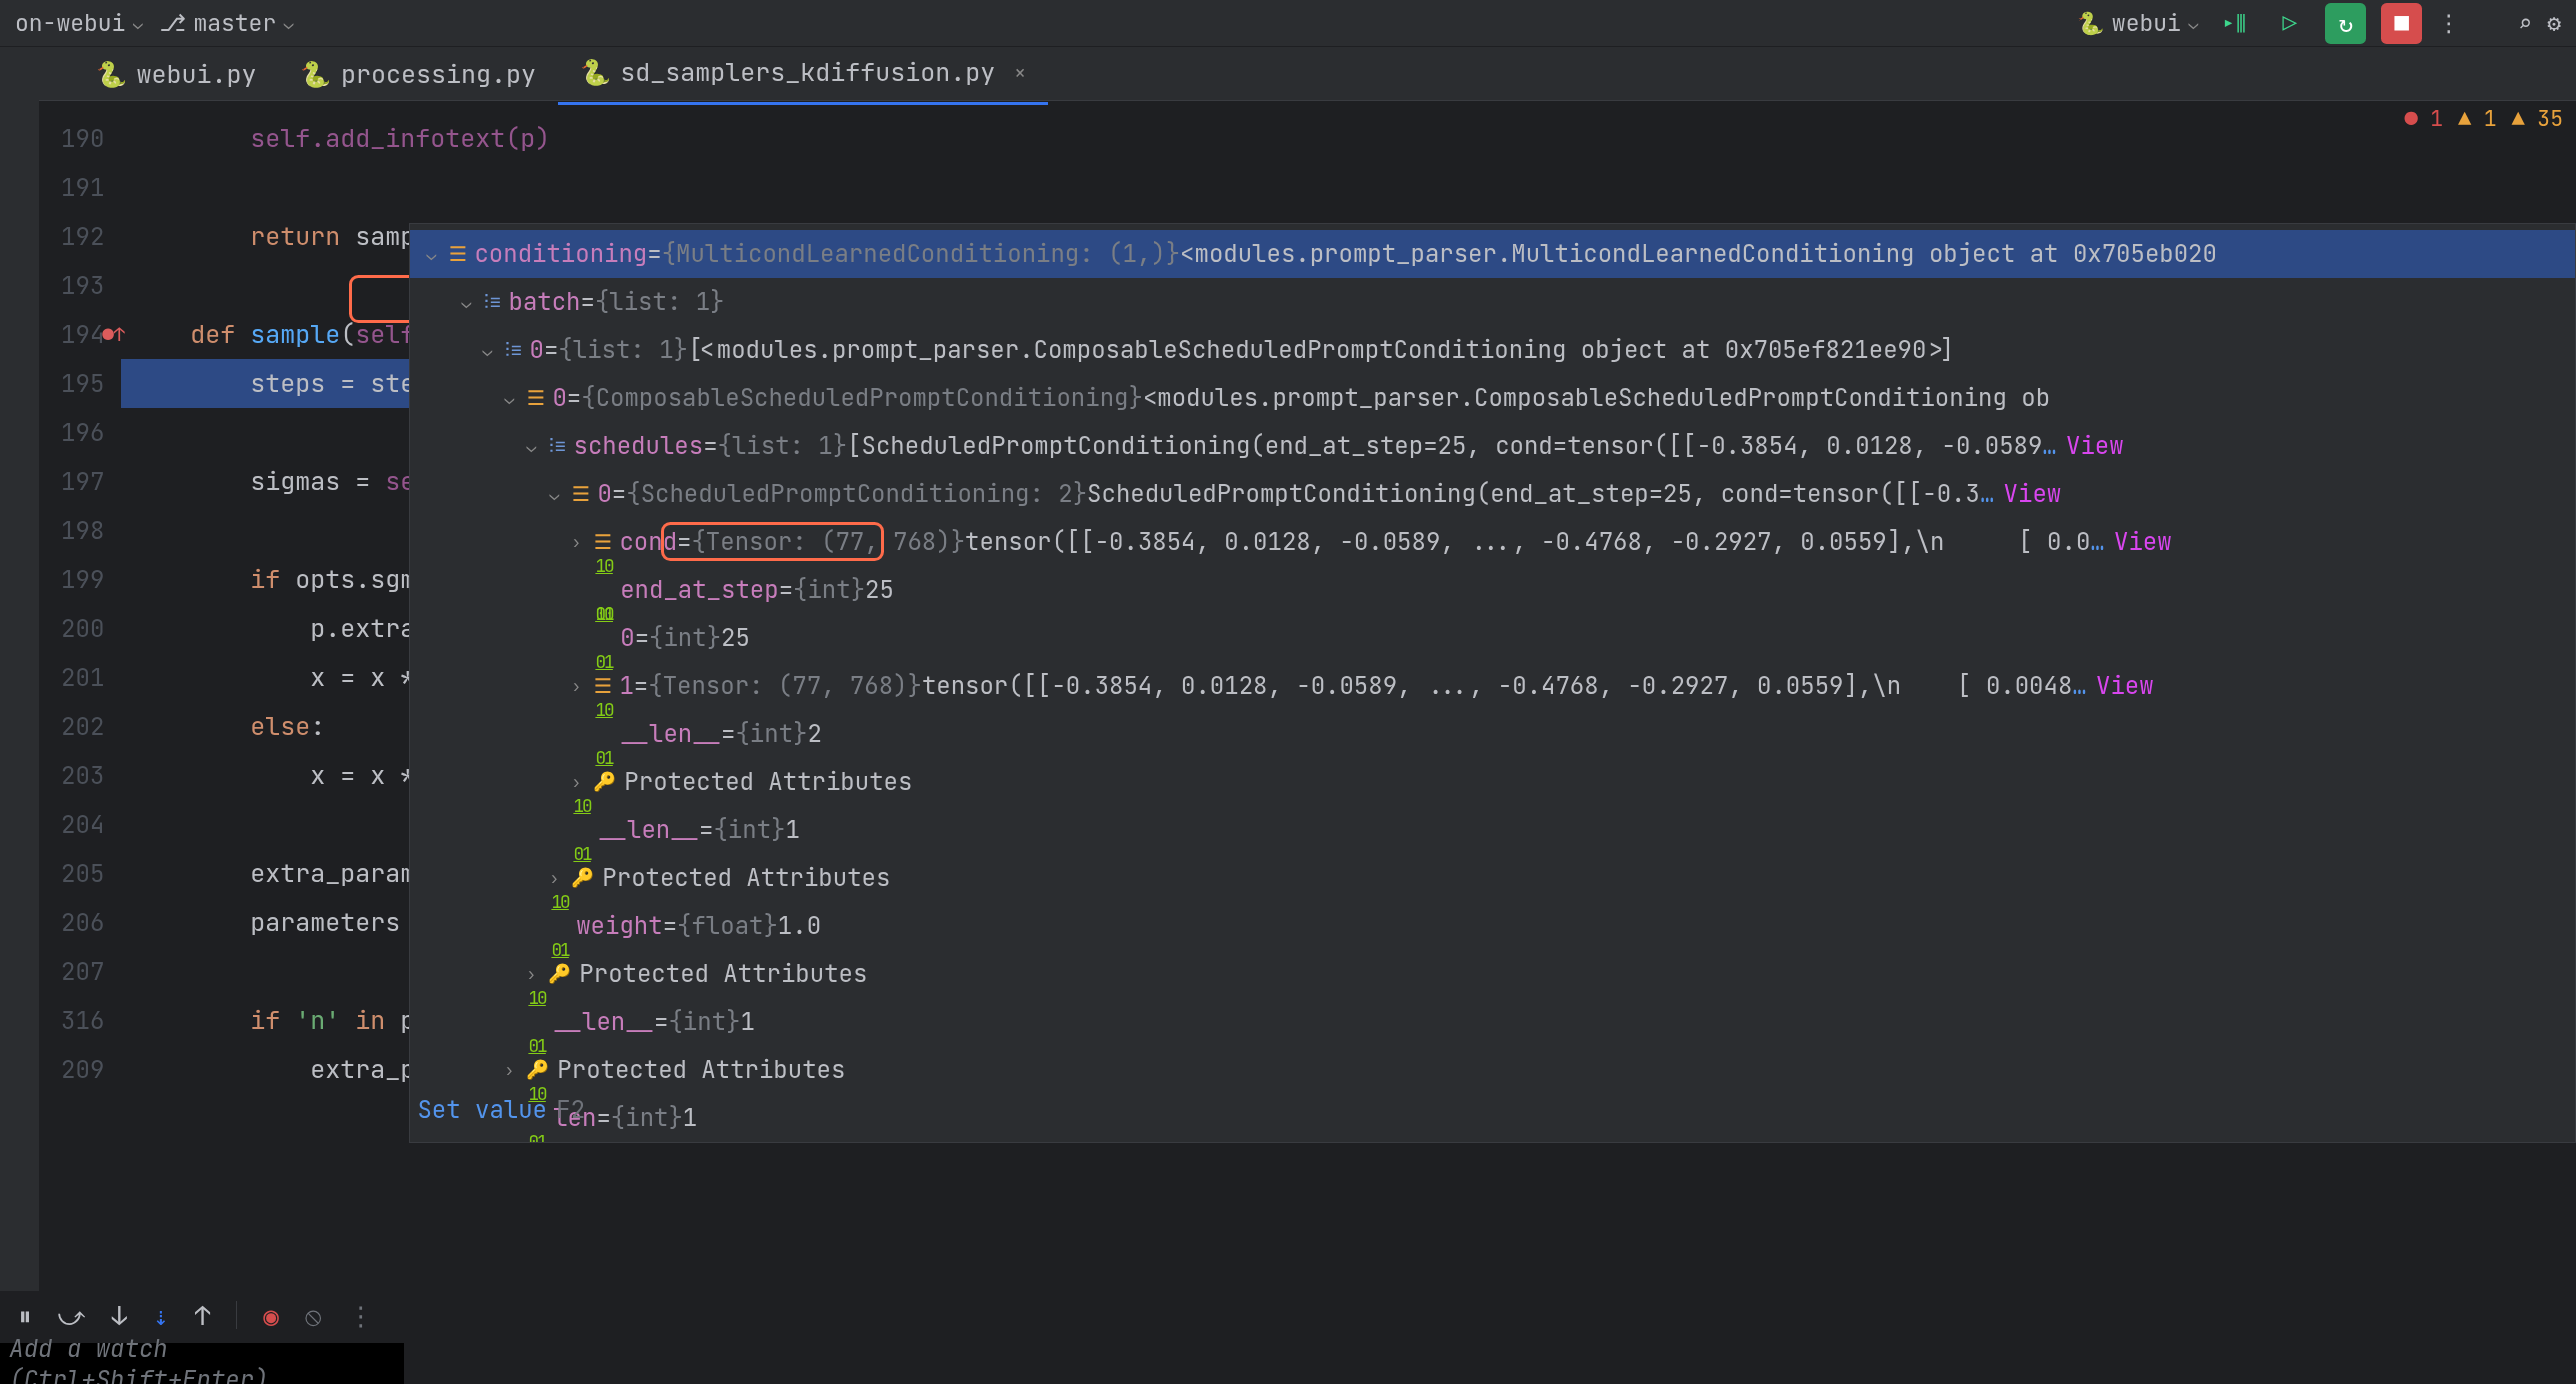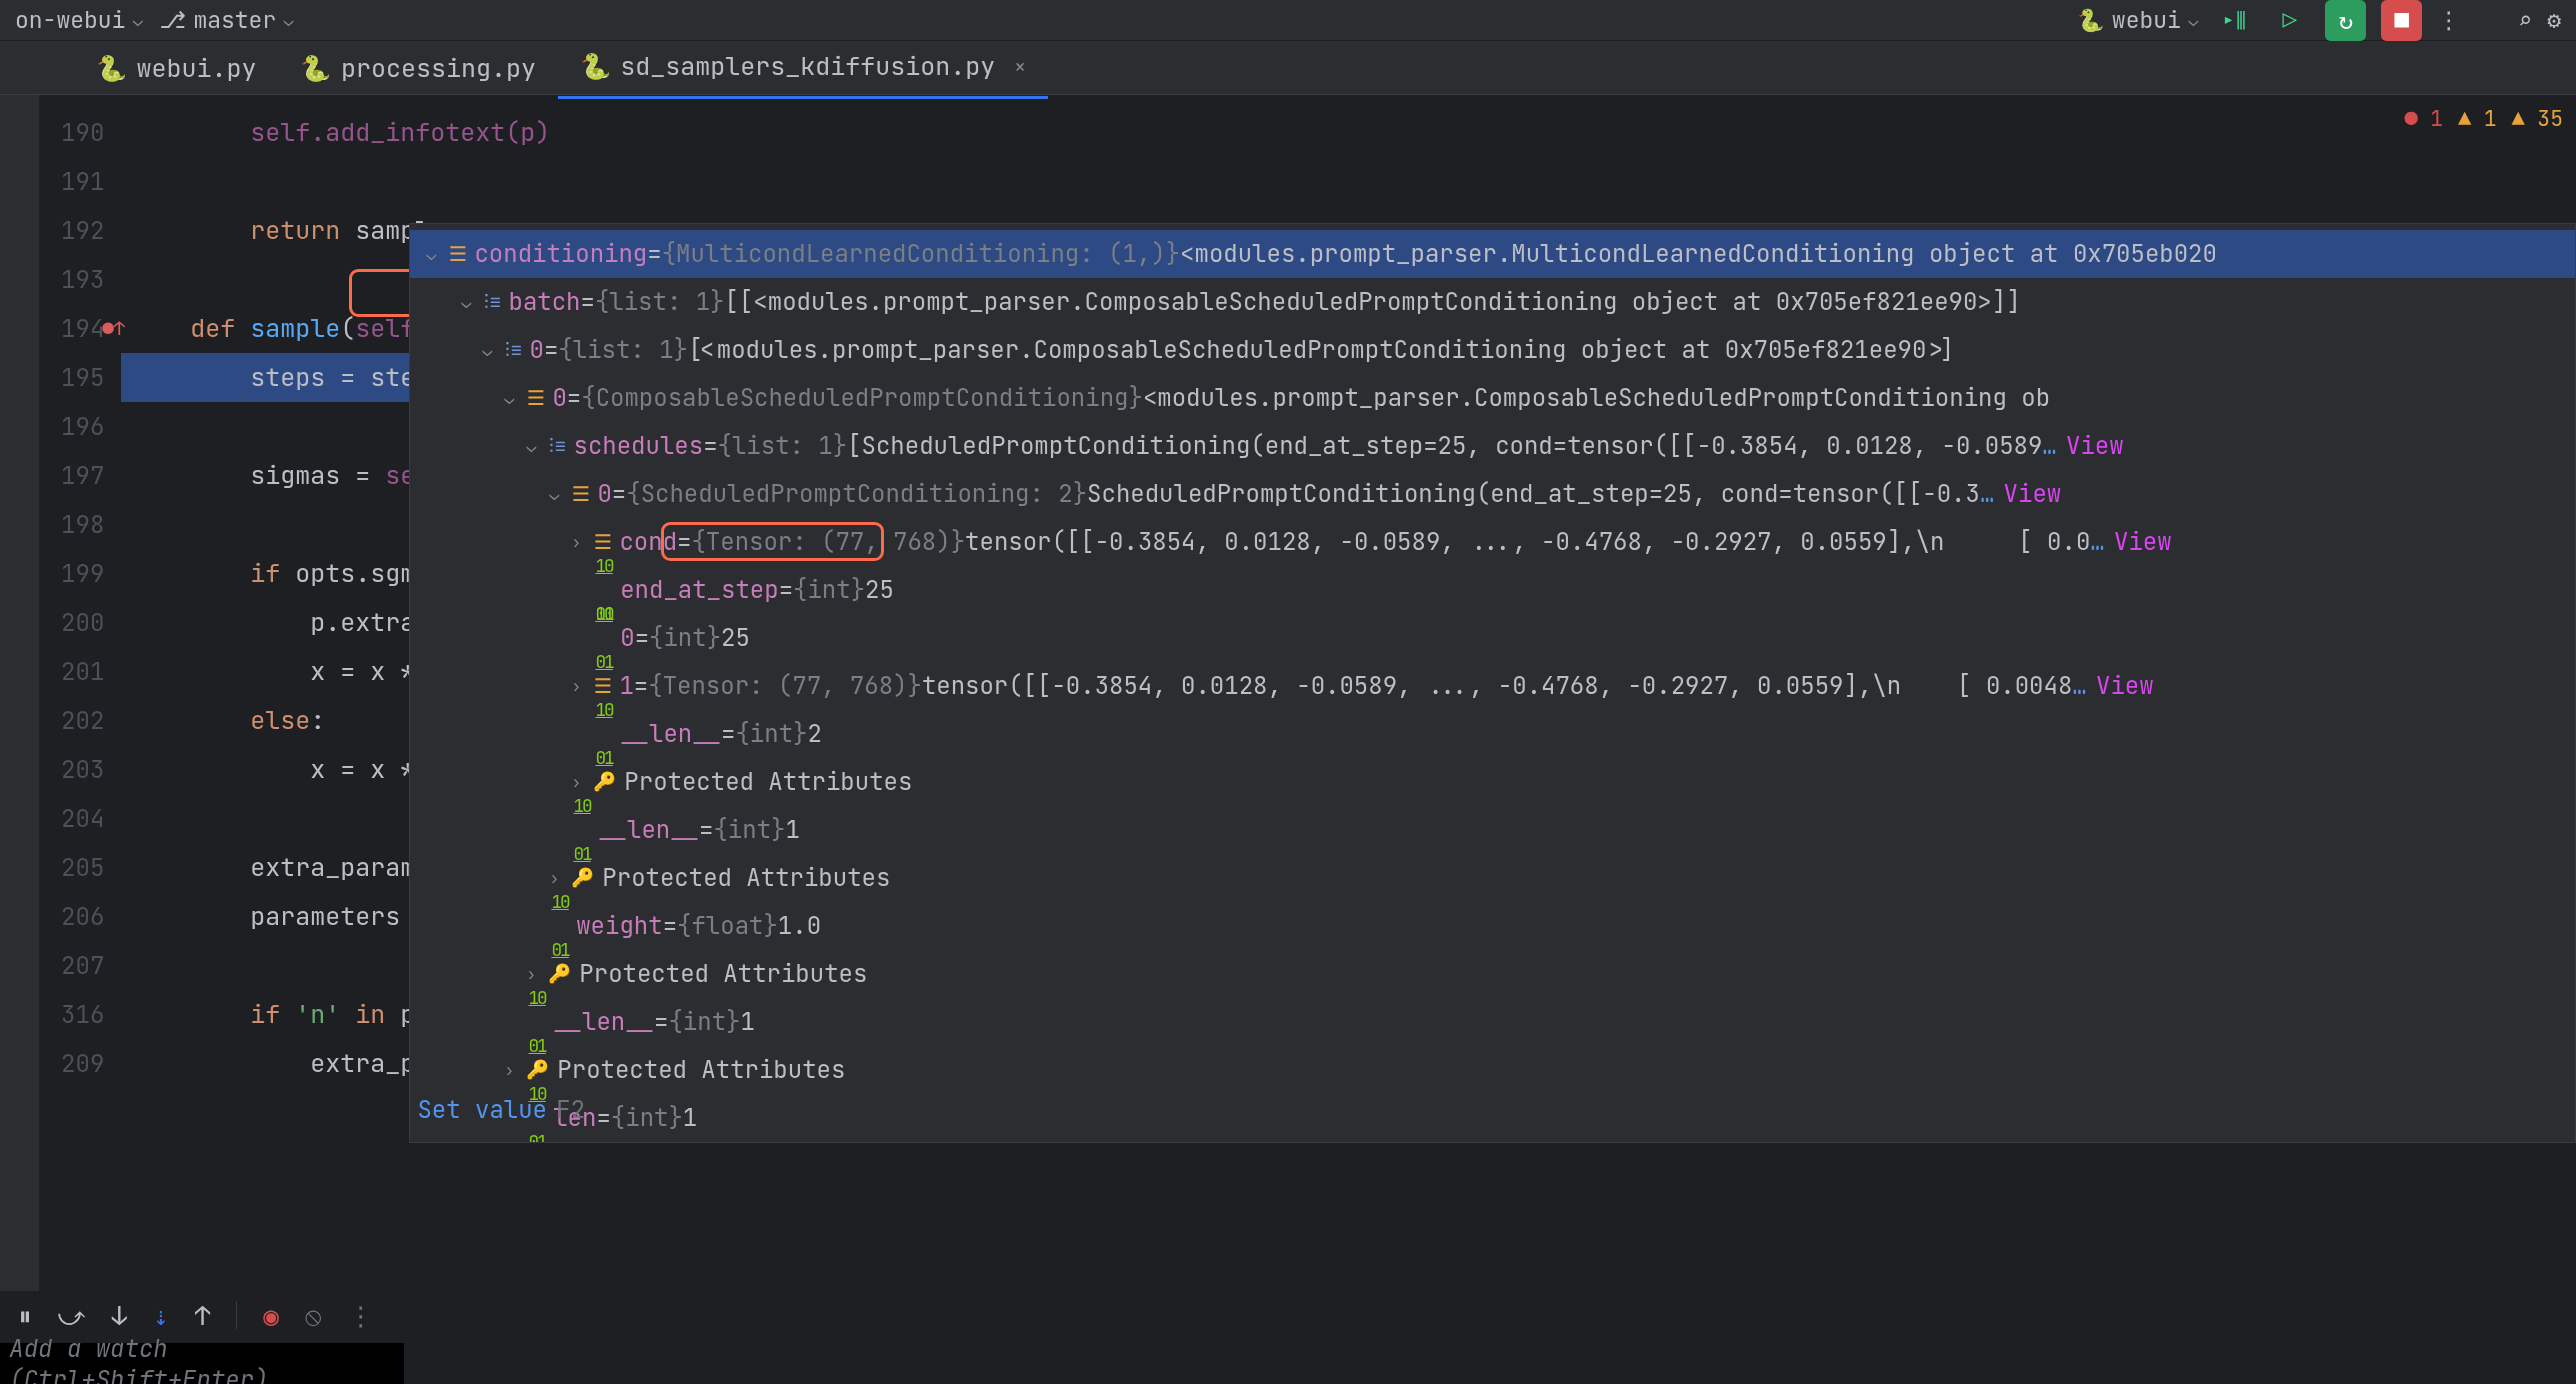--- a/index.html
+++ b/index.html
@@ -8,21 +8,21 @@
       background: #1e1f22;
       color: #bcbec4;
       font-size: 24px;
       overflow: hidden;
       width: 2576px;
       height: 1384px;
       position: relative;
     }
     
     .toolbar {
-      height: 41px;
+      height: 47px;
       background: #2b2d30;
       display: flex;
       align-items: center;
       padding: 0 15px;
       border-bottom: 0.9px solid #1e1f22;
       justify-content: space-between;
     }
     .toolbar-left { display: flex; align-items: center; gap: 16.7px; }
     .toolbar-right { display: flex; align-items: center; gap: 15px; }
     .toolbar-item { color: #bcbec4; font-size: 23px; display: flex; align-items: center; gap: 7.4px; }
@@ -328,21 +328,20 @@
       <span class="vval">&lt;modules.prompt_parser.MulticondLearnedConditioning object at 0x705eb020</span>
   </div>
   <div class="row">
     <span class="indent" style="width:35px"></span>
       <span class="chev down"></span>
       <span class="icon-list">⫶≡</span>
     <span class="vname">batch</span>
       <span class="vval"> = </span>
       <span class="vtype">{list: 1}</span>
       <span class="vval"> </span>
-      <span class="vval">[[&lt;modules.prompt_parser.ComposableScheduledPromptConditioning object at 0x705ef821ee90&gt;]]</span>
   </div>
   <div class="row">
     <span class="indent" style="width:56px"></span>
       <span class="chev down"></span>
       <span class="icon-list">⫶≡</span>
     <span class="vname">0</span>
       <span class="vval"> = </span>
       <span class="vtype">{list: 1}</span>
       <span class="vval"> </span>
       <span class="vval">[&lt;modules.prompt_parser.ComposableScheduledPromptConditioning object at 0x705ef821ee90&gt;]</span>

